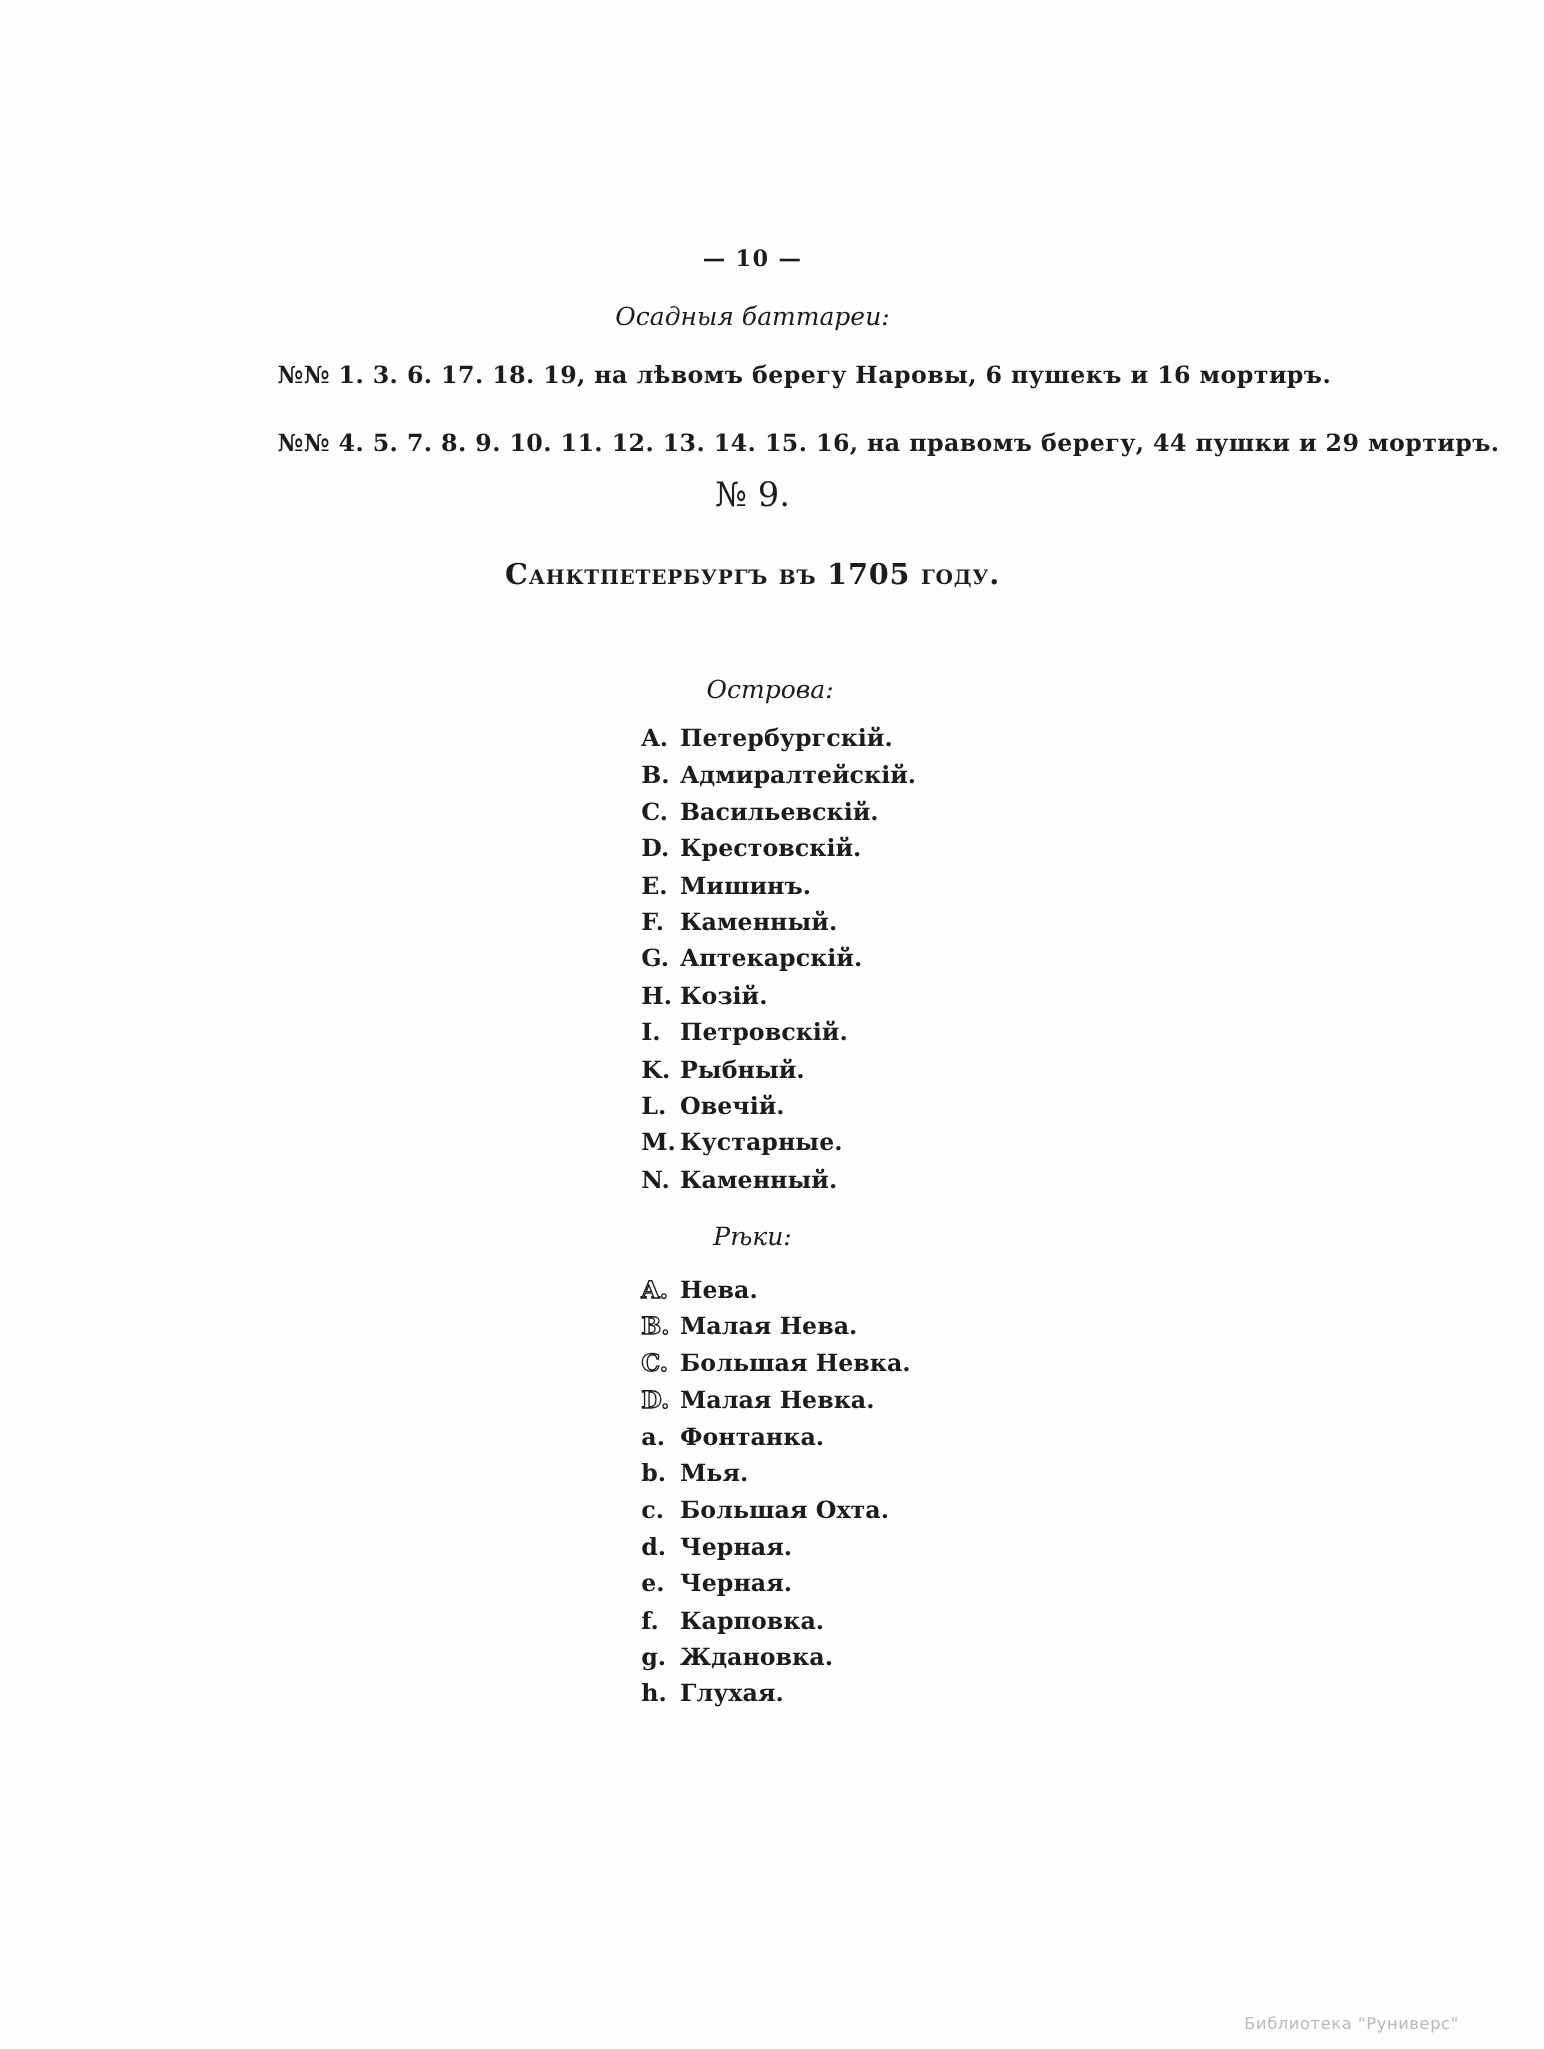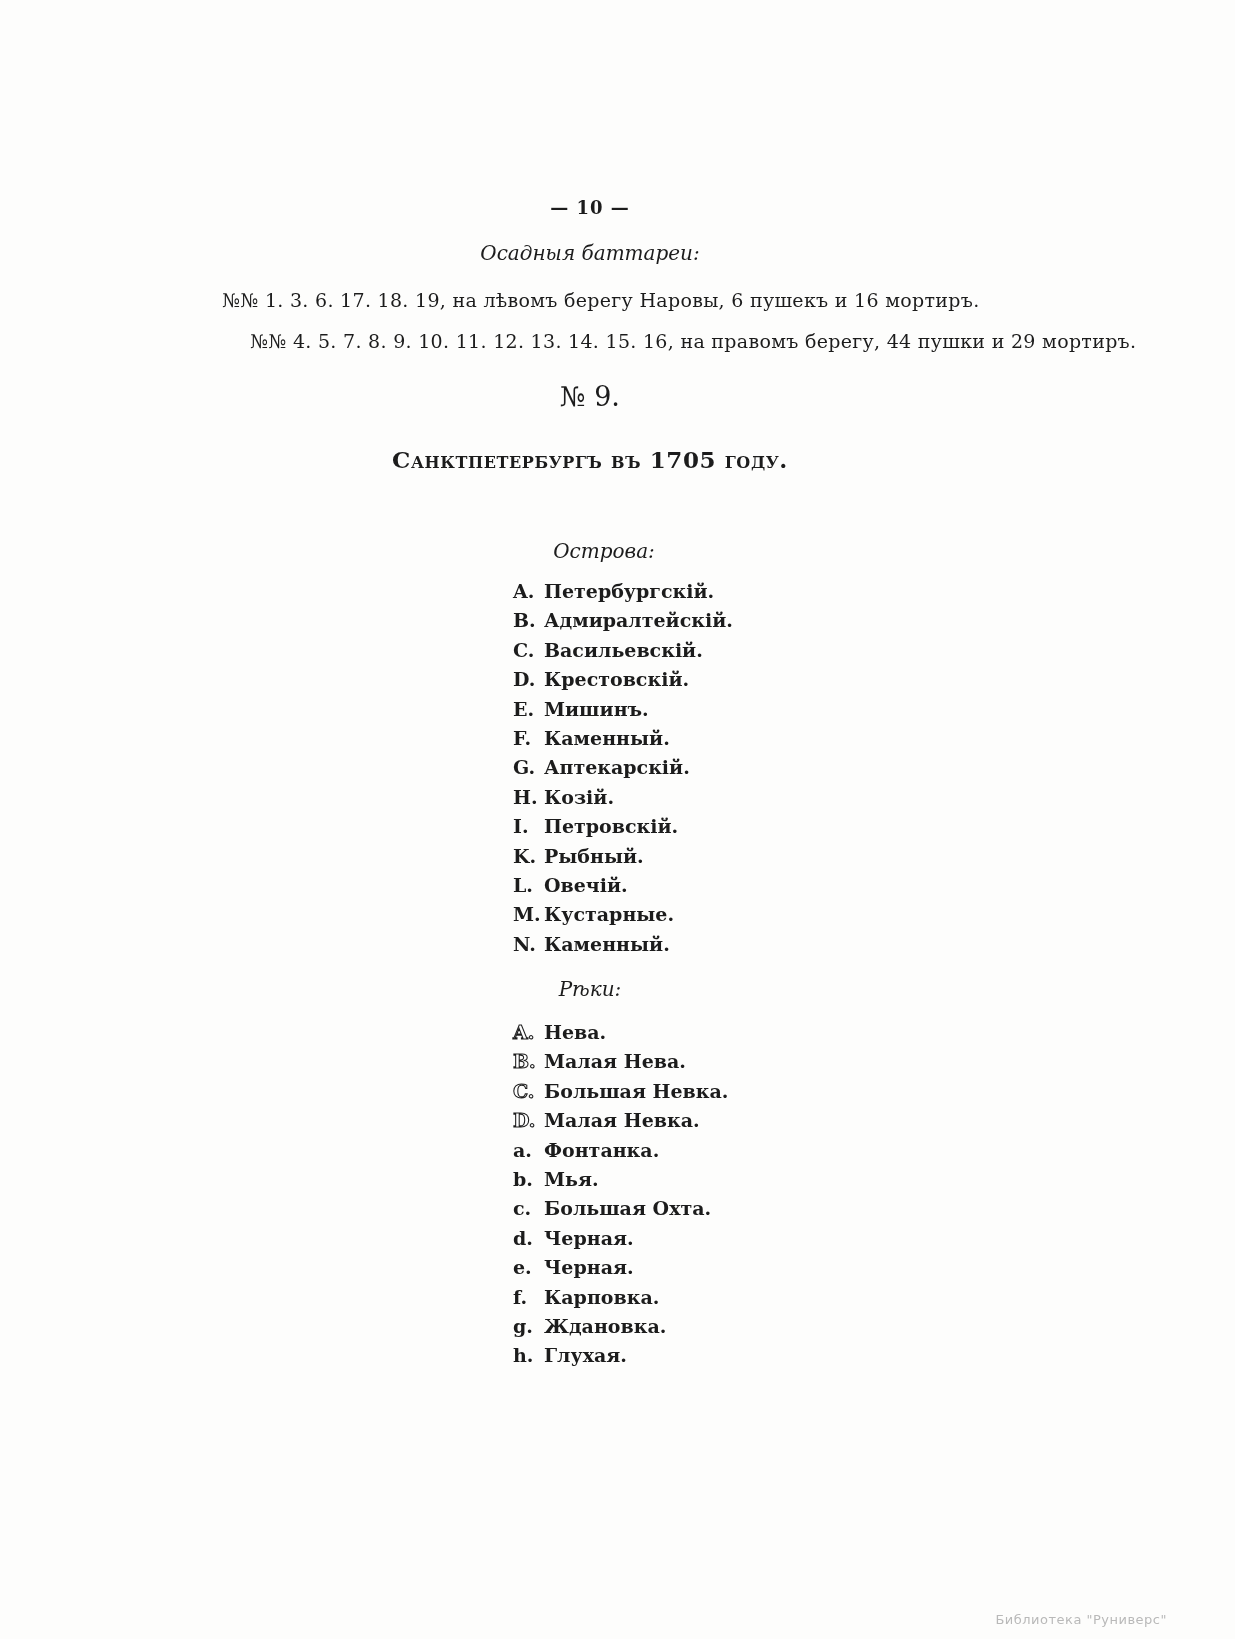--- a/index.html
+++ b/index.html
@@ -8,47 +8,47 @@
     position: relative;
     width: 1235px;
     height: 1639px;
     background: #fdfdfc;
     font-family: "DejaVu Serif", "Liberation Serif", serif;
     color: #1c1c1c;
     overflow: hidden;
   }
   .centered {
     position: absolute;
-    left: 0;
+    left: 12px;
     width: 1180px;
     text-align: center;
     white-space: nowrap;
   }
   .page-number {
     top: 197px;
     font-size: 18px;
     letter-spacing: 1px;
     font-weight: bold;
   }
   .italic-heading {
     font-style: italic;
     font-size: 20px;
     font-weight: normal;
   }
   .batteries-heading { top: 241px; }
   .battery-line {
     position: absolute;
     left: 222px;
     font-size: 19px;
-    font-weight: normal;
+    font-weight: bold;
     white-space: nowrap;
     letter-spacing: 0.3px;
   }
   .battery-line-1 { top: 289px; }
-  .battery-line-2 { top: 330px; margin-left: 28px; }
+  .battery-line-2 { top: 344px; }
   .entry-number {
     top: 381px;
     font-size: 27px;
   }
   .entry-title {
     top: 446px;
     font-size: 23px;
     font-weight: bold;
     font-variant: small-caps;
     letter-spacing: 0.6px;

